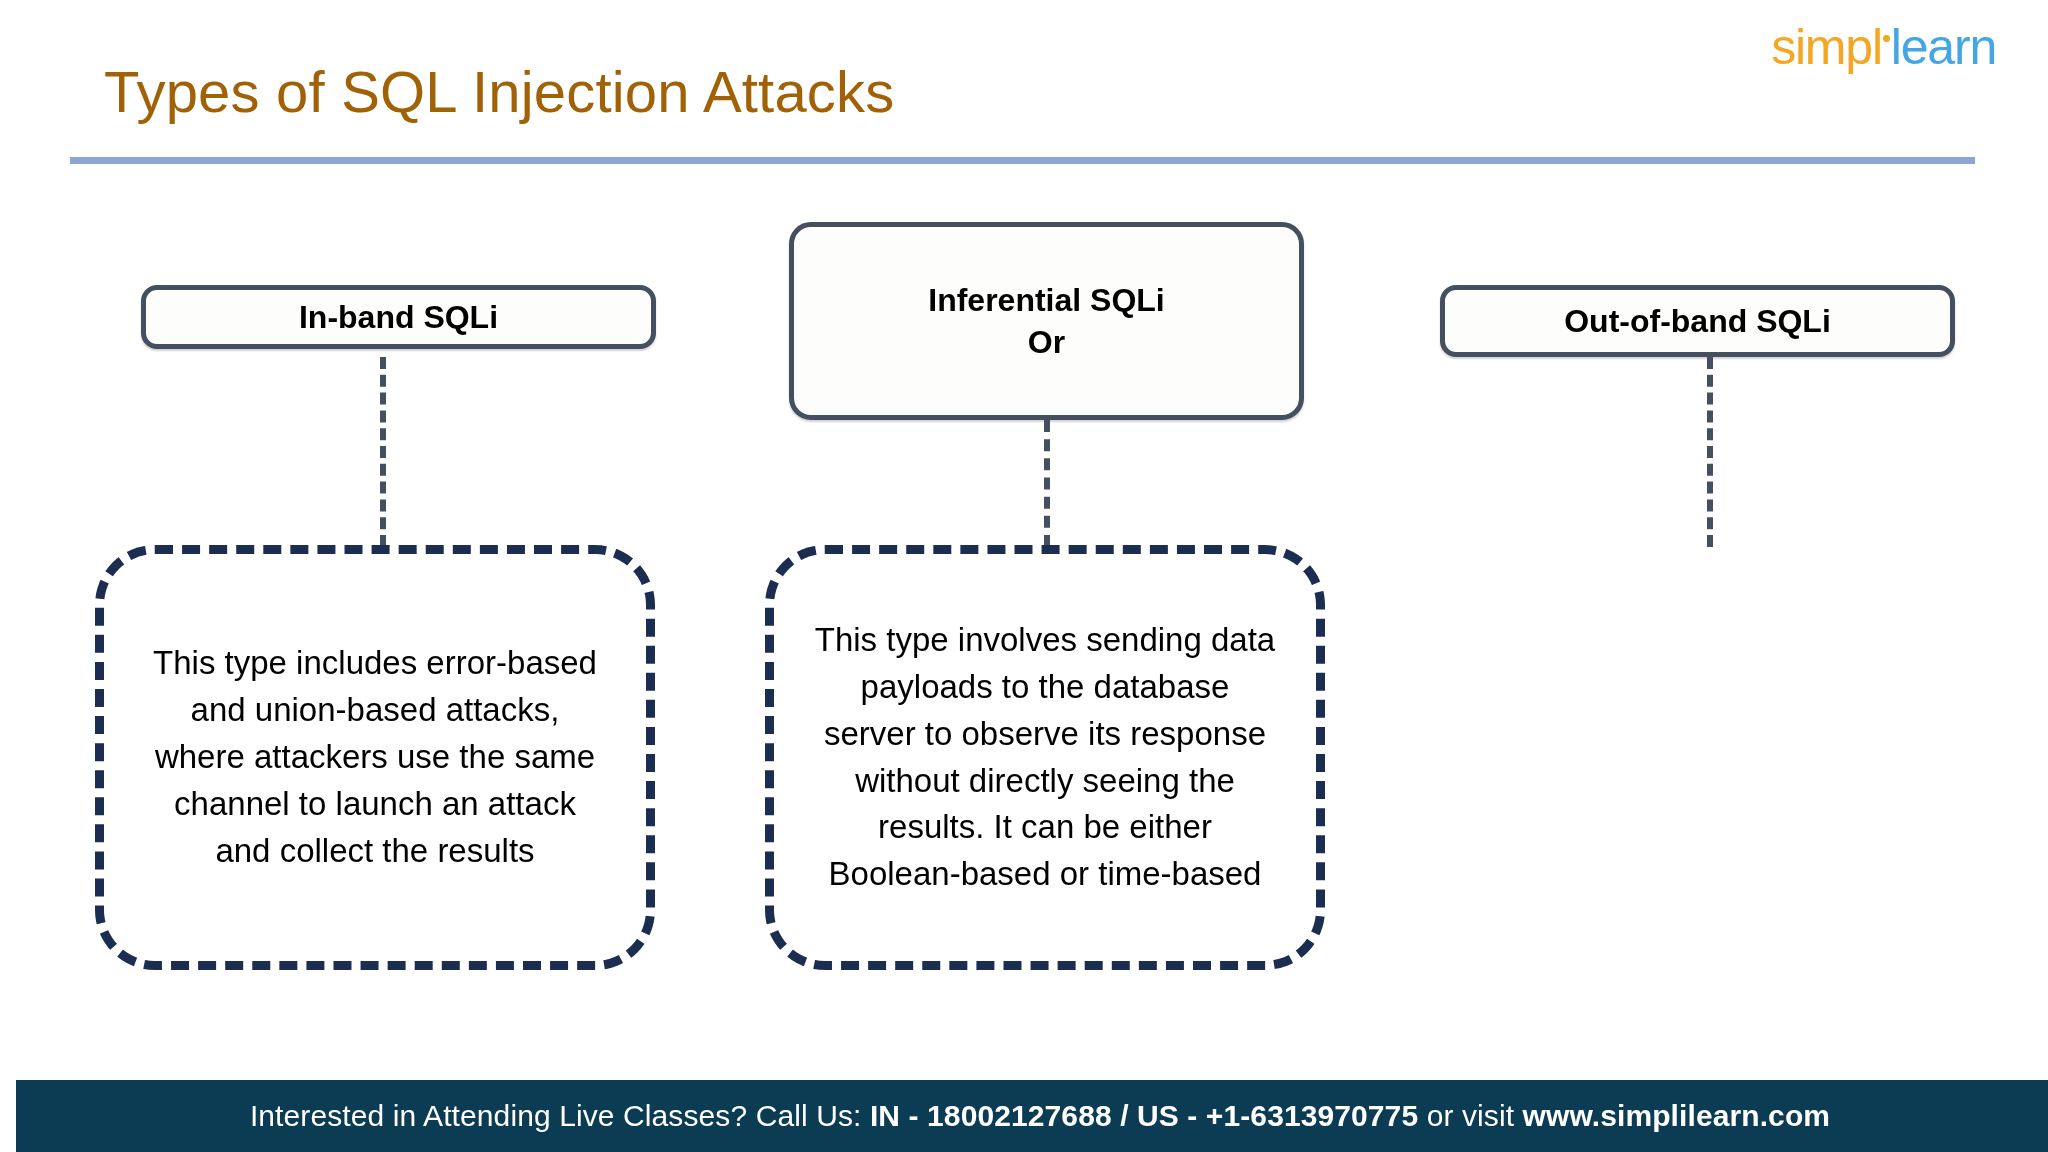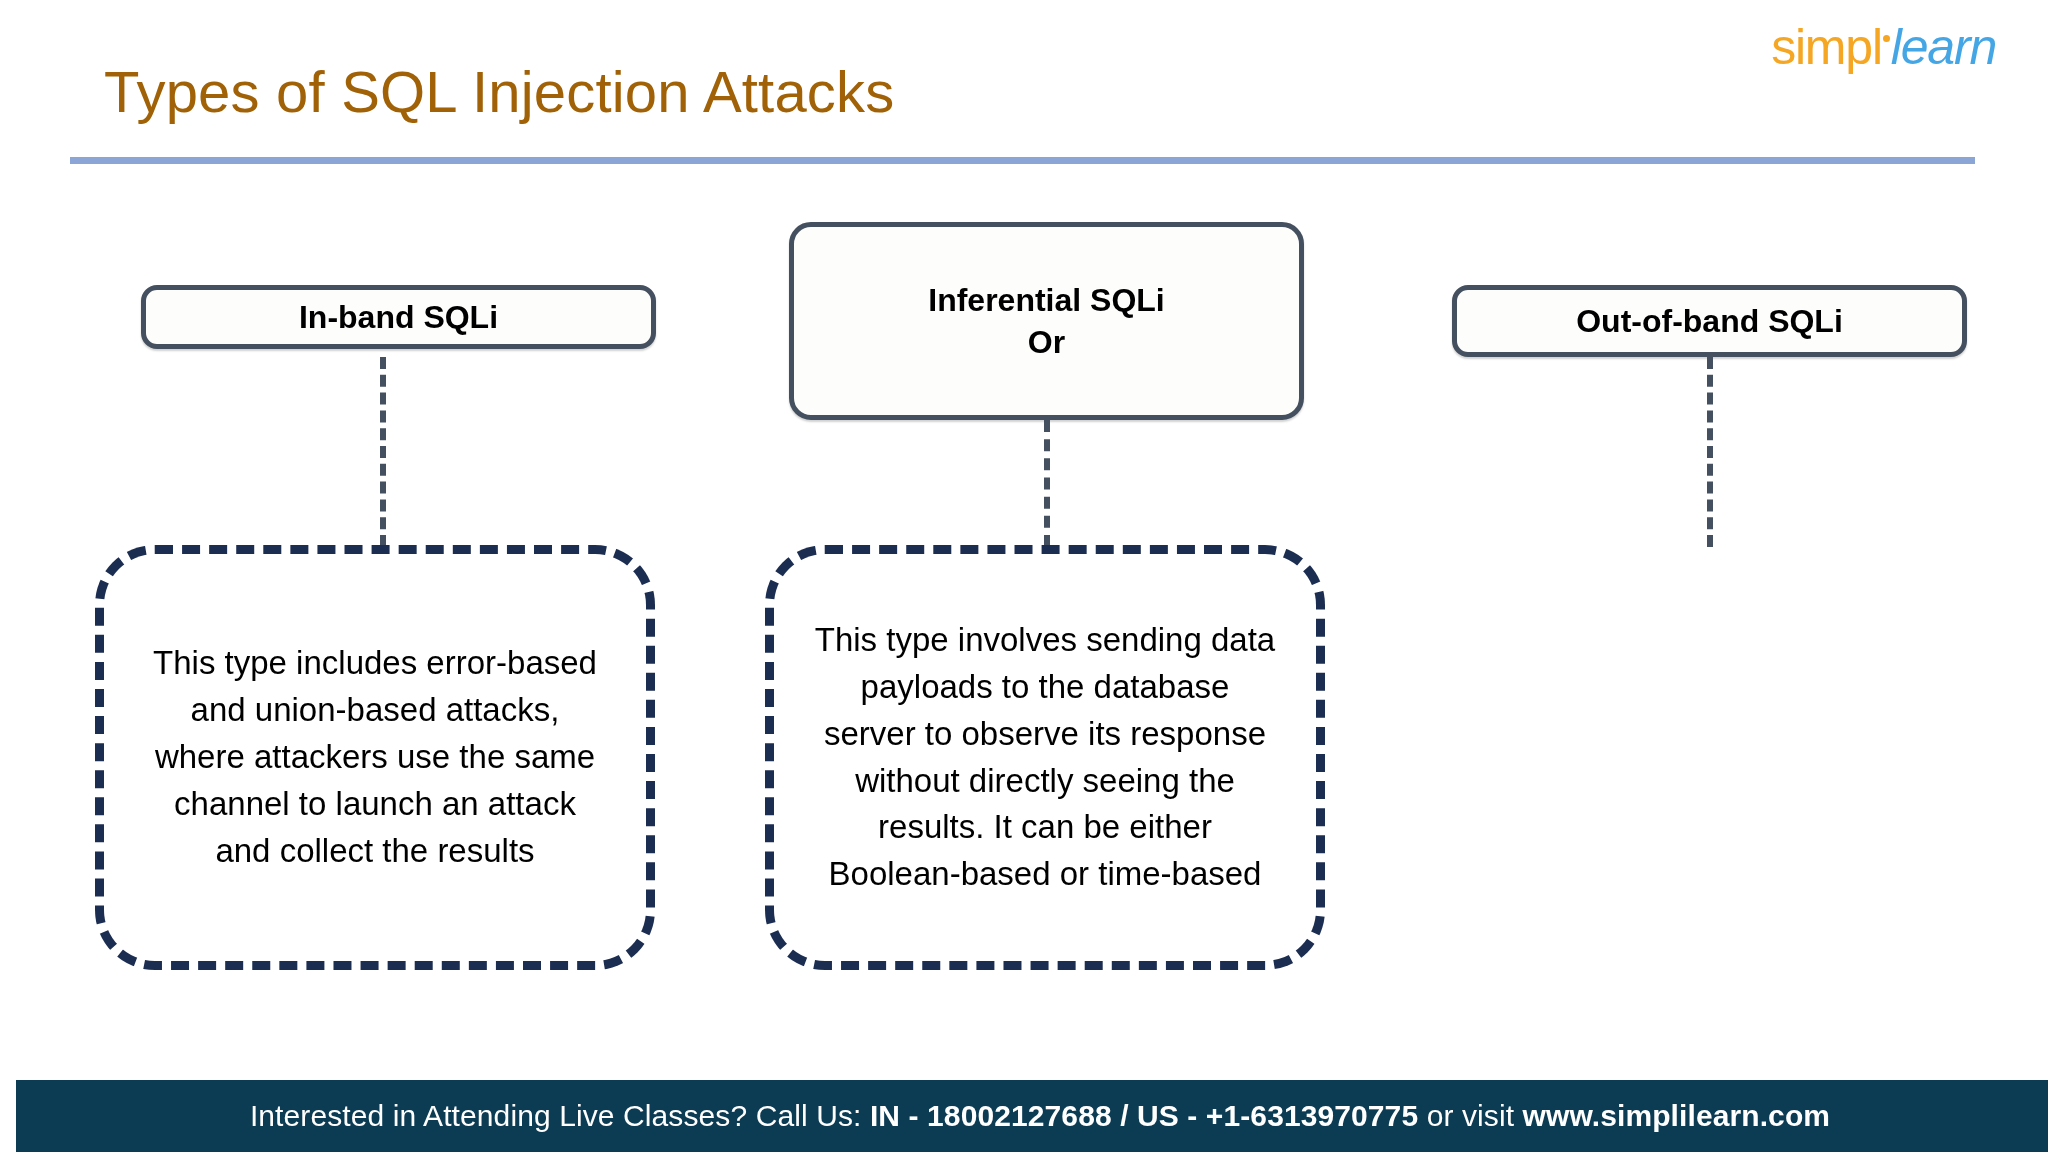--- a/index.html
+++ b/index.html
@@ -32,21 +32,21 @@
     position: absolute;
     right: 52px;
     top: 22px;
     font-size: 50px;
     font-weight: 400;
     letter-spacing: -1.2px;
     white-space: nowrap;
     line-height: 1;
   }
   #brand-logo .brand-a { color: #f5a623; }
-  #brand-logo .brand-b { color: #45a6e5; font-style: italic; }
+  #brand-logo .brand-b { color: #45a6e5; }
   #brand-logo .brand-dot {
     display: inline-block;
     width: 7px;
     height: 7px;
     border-radius: 50%;
     background: #f5a623;
     position: relative;
     top: -22px;
     margin: 0 1px;
   }
@@ -89,21 +89,21 @@
     box-shadow: 0 2px 2px rgba(0,0,0,0.18);
   }
   #head-in-band {
     left: 46px;  top: 285px;  width: 515px; height: 64px;
   }
   #head-inferential {
     left: 24px;  top: 222px;  width: 515px; height: 198px;
     border-radius: 22px;
   }
   #head-out-of-band {
-    left: 24px;  top: 285px;  width: 515px; height: 72px;
+    left: 12px;  top: 285px;  width: 515px; height: 72px;
   }
   .head-box .head-lines {
     display: flex;
     flex-direction: column;
     gap: 0;
   }
 
   
   .connector {
     position: absolute;

